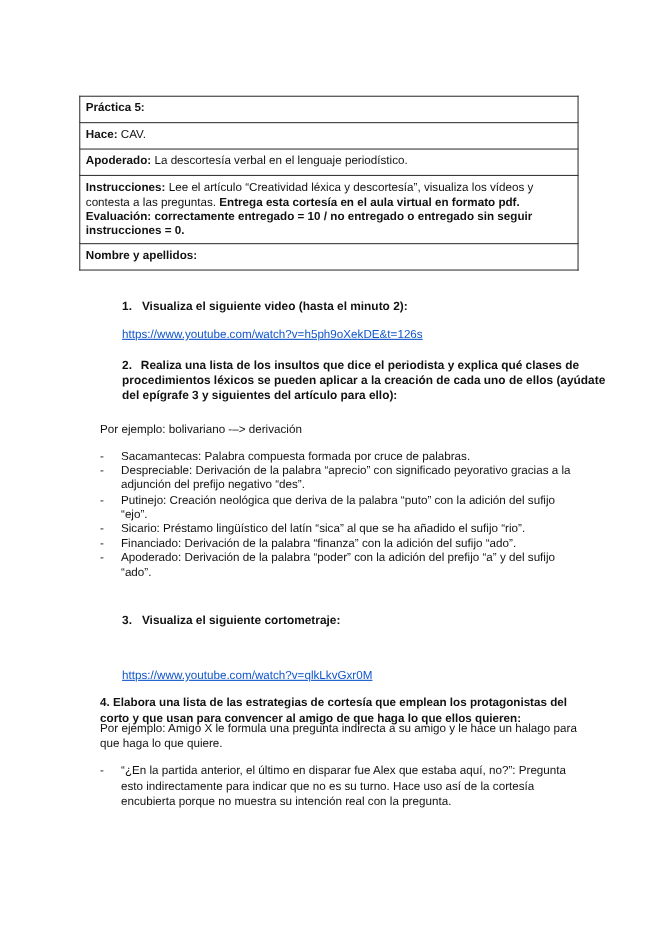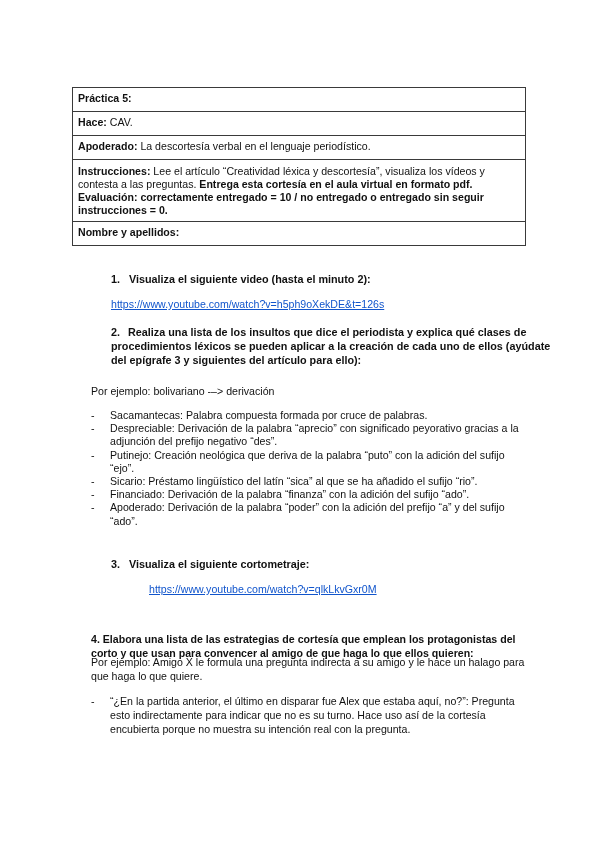--- a/index.html
+++ b/index.html
@@ -140,21 +140,21 @@
     <li><span class="dash">-</span><span>Despreciable: Derivación de la palabra “aprecio” con significado peyorativo gracias a la adjunción del prefijo negativo “des”.</span></li>
     <li><span class="dash">-</span><span>Putinejo: Creación neológica que deriva de la palabra “puto” con la adición del sufijo “ejo”.</span></li>
     <li><span class="dash">-</span><span>Sicario: Préstamo lingüístico del latín “sica” al que se ha añadido el sufijo “rio”.</span></li>
     <li><span class="dash">-</span><span>Financiado: Derivación de la palabra “finanza” con la adición del sufijo “ado”.</span></li>
     <li><span class="dash">-</span><span>Apoderado: Derivación de la palabra “poder” con la adición del prefijo “a” y del sufijo “ado”.</span></li>
   </ul>
 
   <div class="num-heading heading" style="top:557px;">
     <span class="num">3.</span><span>Visualiza el siguiente cortometraje:</span>
   </div>
-  <a class="link" style="left:111px; top:583px;margin-left:38px;">https://www.youtube.com/watch?v=qlkLkvGxr0M</a>
+  <a class="link" style="left:111px; top:608px;">https://www.youtube.com/watch?v=qlkLkvGxr0M</a>
 
   <div class="para heading" style="top:632px; width:445px;">4. Elabora una lista de las estrategias de cortesía que emplean los protagonistas del corto y que usan para convencer al amigo de que haga lo que ellos quieren:</div>
   <div class="para" style="top:655px; width:445px;">Por ejemplo: Amigo X le formula una pregunta indirecta a su amigo y le hace un halago para que haga lo que quiere.</div>
 
   <ul class="list" style="top:694px; width:445px;">
     <li style="line-height:14px;"><span class="dash">-</span><span>“¿En la partida anterior, el último en disparar fue Alex que estaba aquí, no?”: Pregunta esto indirectamente para indicar que no es su turno. Hace uso así de la cortesía encubierta porque no muestra su intención real con la pregunta.</span></li>
   </ul>
 
 </div>
 

